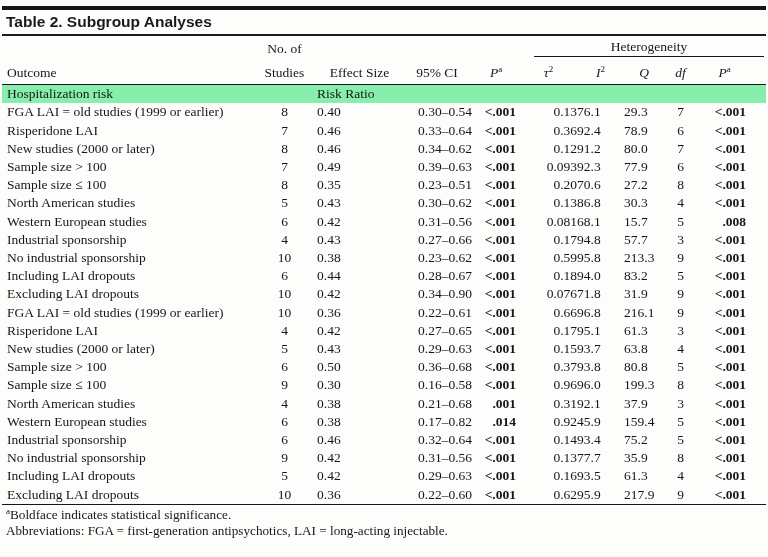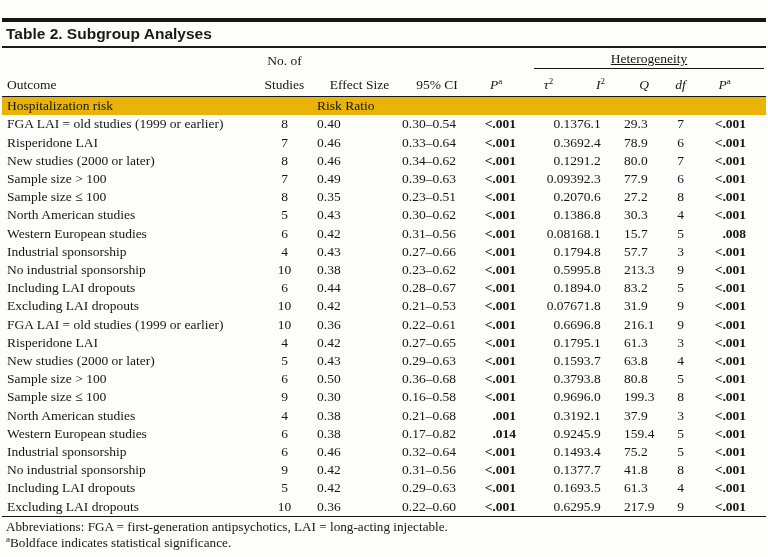--- a/index.html
+++ b/index.html
@@ -9,21 +9,21 @@
   }
   .page {
     position: relative;
     width: 768px;
     height: 557px;
     background: #fdfdfc;
     overflow: hidden;
     font-family: "Liberation Serif", "DejaVu Serif", serif;
     color: #161616;
     box-sizing: border-box;
-    padding: 16px 2px;
+    padding: 4px 2px;
   }
   .top-bar {
     height: 4px;
     background: #161616;
     margin-top: 2px;
   }
   .title {
     font-family: "Liberation Sans", "DejaVu Sans", sans-serif;
     font-weight: 700;
     font-size: 15.5px;
@@ -51,37 +51,36 @@
   
   thead tr.hrow1 th { height: 21px; vertical-align: bottom; margin-top: 28px; }
   thead tr.hrow2 th { height: 24px; vertical-align: bottom; padding-bottom: 3px; border-bottom: 1.6px solid #161616; margin-left: 44px; }
   thead th { text-align: center; }
   thead th.th-left { text-align: left; padding-left: 5px; }
   .het-wrap {
     margin: 0 2px 0 14px;
     border-bottom: 1.2px solid #161616;
     text-align: center;
     padding-bottom: 1px;
-    text-decoration: underline;
   }
   sup {
     font-size: 9px;
     line-height: 0;
     vertical-align: super;
   }
   
   tbody td { height: 18.2px; line-height: 18.2px; }
   tr.band-row td {
-    background: #eab308;
+    background: #86efac;
     height: 18.4px;
   }
   td.c-outcome, tr.band-row td.band-label { text-align: left; padding-left: 5px; }
   td.c-studies { text-align: center; }
   td.c-effect  { text-align: left; }
-  td.c-ci      { text-align: left; }
+  td.c-ci      { text-align: right; }
   td.c-p       { text-align: right; padding-right: 4px; font-weight: 700; }
   td.c-tau     { text-align: right;  padding-left: 14px; }
   td.c-i2      { padding-right: 10px; }
   td.c-q       { text-align: left; padding-right: 5px; }
   td.c-df      { text-align: center; }
   td.c-phet    { text-align: right; padding-right: 20px; font-weight: 700; }
   
   .footnotes {
     padding: 2px 0 0 4px;
     font-size: 13.2px;
@@ -257,21 +256,21 @@
           <td class="c-tau">0.18</td>
           <td class="c-i2">94.0</td>
           <td class="c-q">83.2</td>
           <td class="c-df">5</td>
           <td class="c-phet">&lt;.001</td>
         </tr>
         <tr>
           <td class="c-outcome">Excluding LAI dropouts</td>
           <td class="c-studies">10</td>
           <td class="c-effect">0.42</td>
-          <td class="c-ci">0.21–0.53</td>
+          <td class="c-ci">0.34–0.90</td>
           <td class="c-p">&lt;.001</td>
           <td class="c-tau">0.076</td>
           <td class="c-i2">71.8</td>
           <td class="c-q">31.9</td>
           <td class="c-df">9</td>
           <td class="c-phet">&lt;.001</td>
         </tr>
         <tr>
           <td class="c-outcome">FGA LAI = old studies (1999 or earlier)</td>
           <td class="c-studies">10</td>
@@ -369,21 +368,21 @@
           <td class="c-phet">&lt;.001</td>
         </tr>
         <tr>
           <td class="c-outcome">No industrial sponsorship</td>
           <td class="c-studies">9</td>
           <td class="c-effect">0.42</td>
           <td class="c-ci">0.31–0.56</td>
           <td class="c-p">&lt;.001</td>
           <td class="c-tau">0.13</td>
           <td class="c-i2">77.7</td>
-          <td class="c-q">41.8</td>
+          <td class="c-q">35.9</td>
           <td class="c-df">8</td>
           <td class="c-phet">&lt;.001</td>
         </tr>
         <tr>
           <td class="c-outcome">Including LAI dropouts</td>
           <td class="c-studies">5</td>
           <td class="c-effect">0.42</td>
           <td class="c-ci">0.29–0.63</td>
           <td class="c-p">&lt;.001</td>
           <td class="c-tau">0.16</td>
@@ -401,17 +400,17 @@
           <td class="c-tau">0.62</td>
           <td class="c-i2">95.9</td>
           <td class="c-q">217.9</td>
           <td class="c-df">9</td>
           <td class="c-phet">&lt;.001</td>
         </tr>
       </tbody>
   </table>
 
   <div class="footnotes">
+    <div class="fn"><sup>a</sup><span>Boldface indicates statistical significance.</span></div>
     <div class="fn">Abbreviations: FGA = first-generation antipsychotics, LAI = long-acting injectable.</div>
-    <div class="fn"><sup>a</sup><span>Boldface indicates statistical significance.</span></div>
   </div>
 
 </div>
 
 </body></html>

